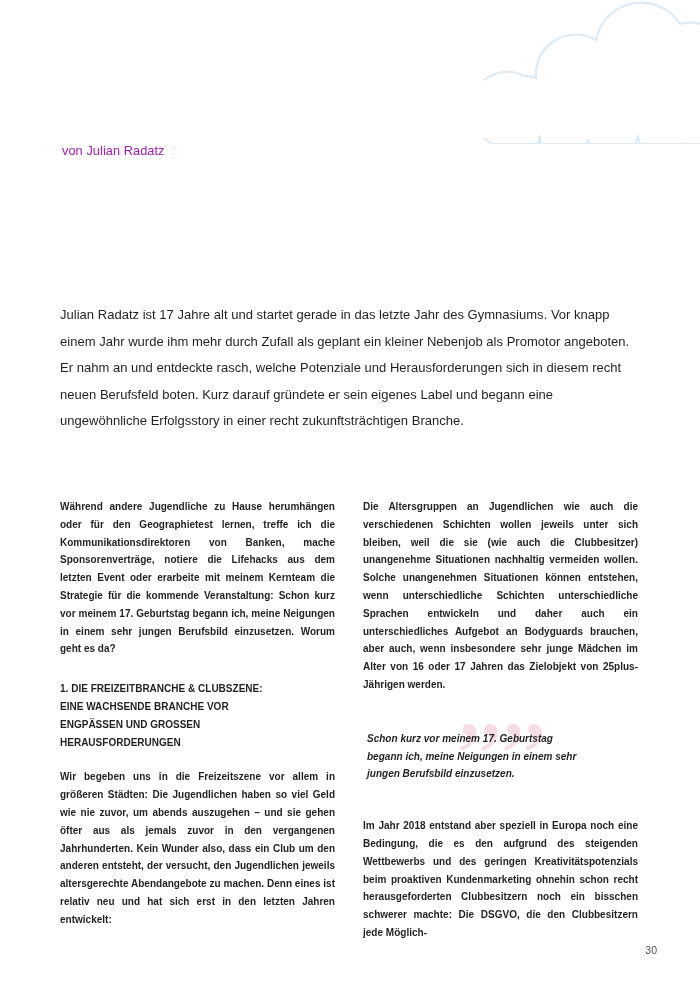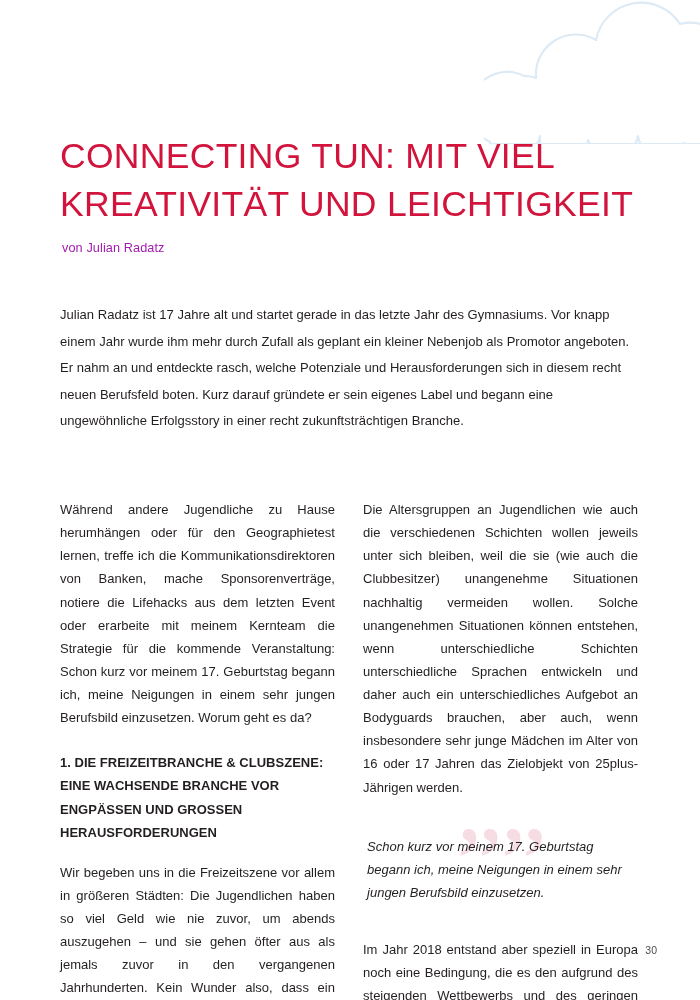--- a/index.html
+++ b/index.html
@@ -85,27 +85,28 @@
     gap: 28px;
     z-index: 2;
   }
   .col {
     width: 275px;
     flex: 0 0 275px;
     position: relative;
   }
   .col p {
     margin: 0;
-    font-size: 13px;
+    font-size: 10px;
     line-height: 1.78;
     text-align: justify;
     color: #231f20;
     letter-spacing: 0.01px;
     -webkit-hyphens: none;
     hyphens: none;
+    font-weight: bold;
   }
   .col p + p { margin-top: 15px; }
 
   .section-heading {
     margin: 22px 0 0 0 !important;
     font-size: 11.3px;
     font-weight: 700;
     line-height: 1.48;
     color: #d2143c;
     text-align: left;
@@ -174,22 +175,20 @@
              L250 150
              L6 150 Z" fill="none" stroke="#dceaf5" stroke-width="2.1" stroke-linejoin="round"></path>
     <path d="M8 150
              A26 26 0 0 0 56 142
              A24 24 0 0 0 104 146
              A26 26 0 0 0 154 142
              A24 24 0 0 0 200 148" fill="none" stroke="#dceaf5" stroke-width="2.1" stroke-linejoin="round"></path>
   </svg>
 
   <header class="headline-block">
-    <h1 class="headline">CONNECTING TUN:  MIT VIEL
-KREATIVITÄT UND LEICHTIGKEIT</h1>
     <p class="byline">von Julian Radatz</p>
   </header>
 
   <p class="lead">Julian Radatz ist 17 Jahre alt und startet gerade in das letzte Jahr des Gymnasiums. Vor knapp einem Jahr wurde ihm mehr durch Zufall als geplant ein kleiner Nebenjob als Promotor angeboten. Er nahm an und entdeckte rasch, welche Potenziale und Herausforderungen sich in diesem recht neuen Berufsfeld boten. Kurz darauf gründete er sein eigenes Label und begann eine ungewöhnliche Erfolgsstory in einer recht zukunftsträchtigen Branche.</p>
 
   <div class="columns">
 
     <div class="col">
       <p>Während andere Jugendliche zu Hause herumhängen oder für den Geographietest lernen, treffe ich die Kommunikationsdirektoren von Banken, mache Sponsorenverträge, notiere die Lifehacks aus dem letzten Event oder erarbeite mit meinem Kernteam die Strategie für die kommende Veranstaltung: Schon kurz vor meinem 17. Geburtstag begann ich, meine Neigungen in einem sehr jungen Berufsbild einzusetzen. Worum geht es da?</p>
       <p class="section-heading">1. DIE FREIZEITBRANCHE &amp; CLUBSZENE:

